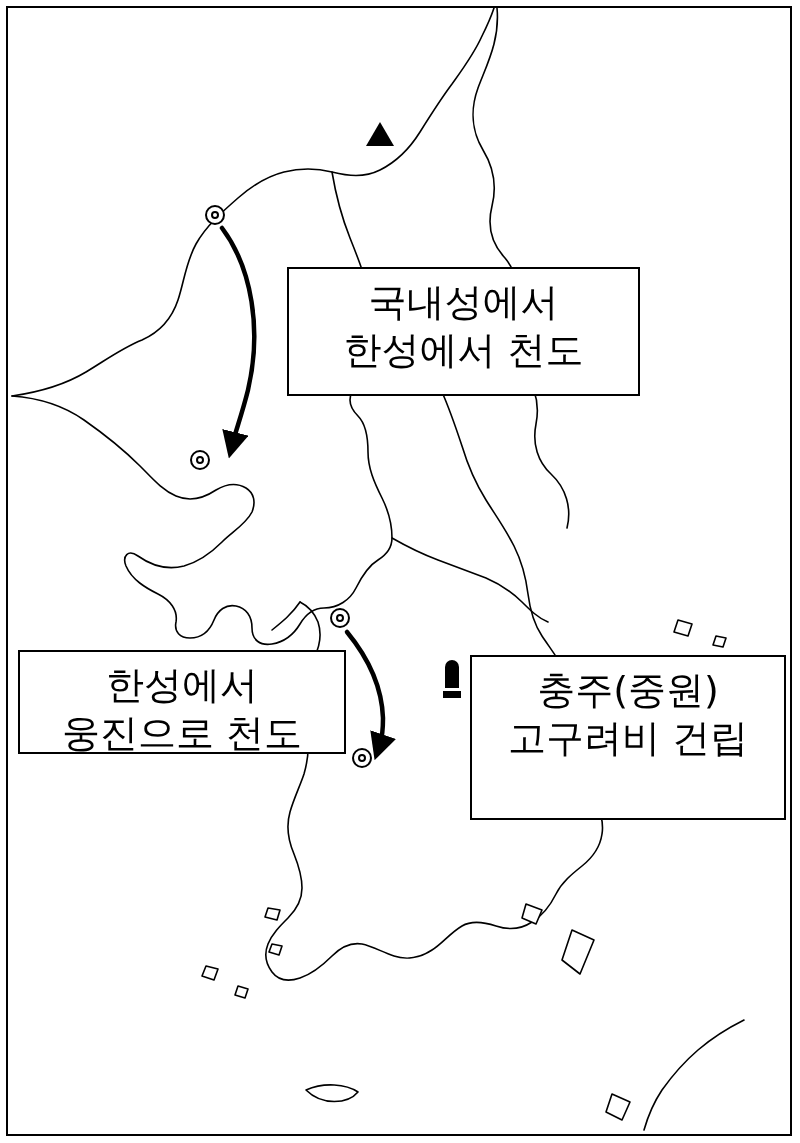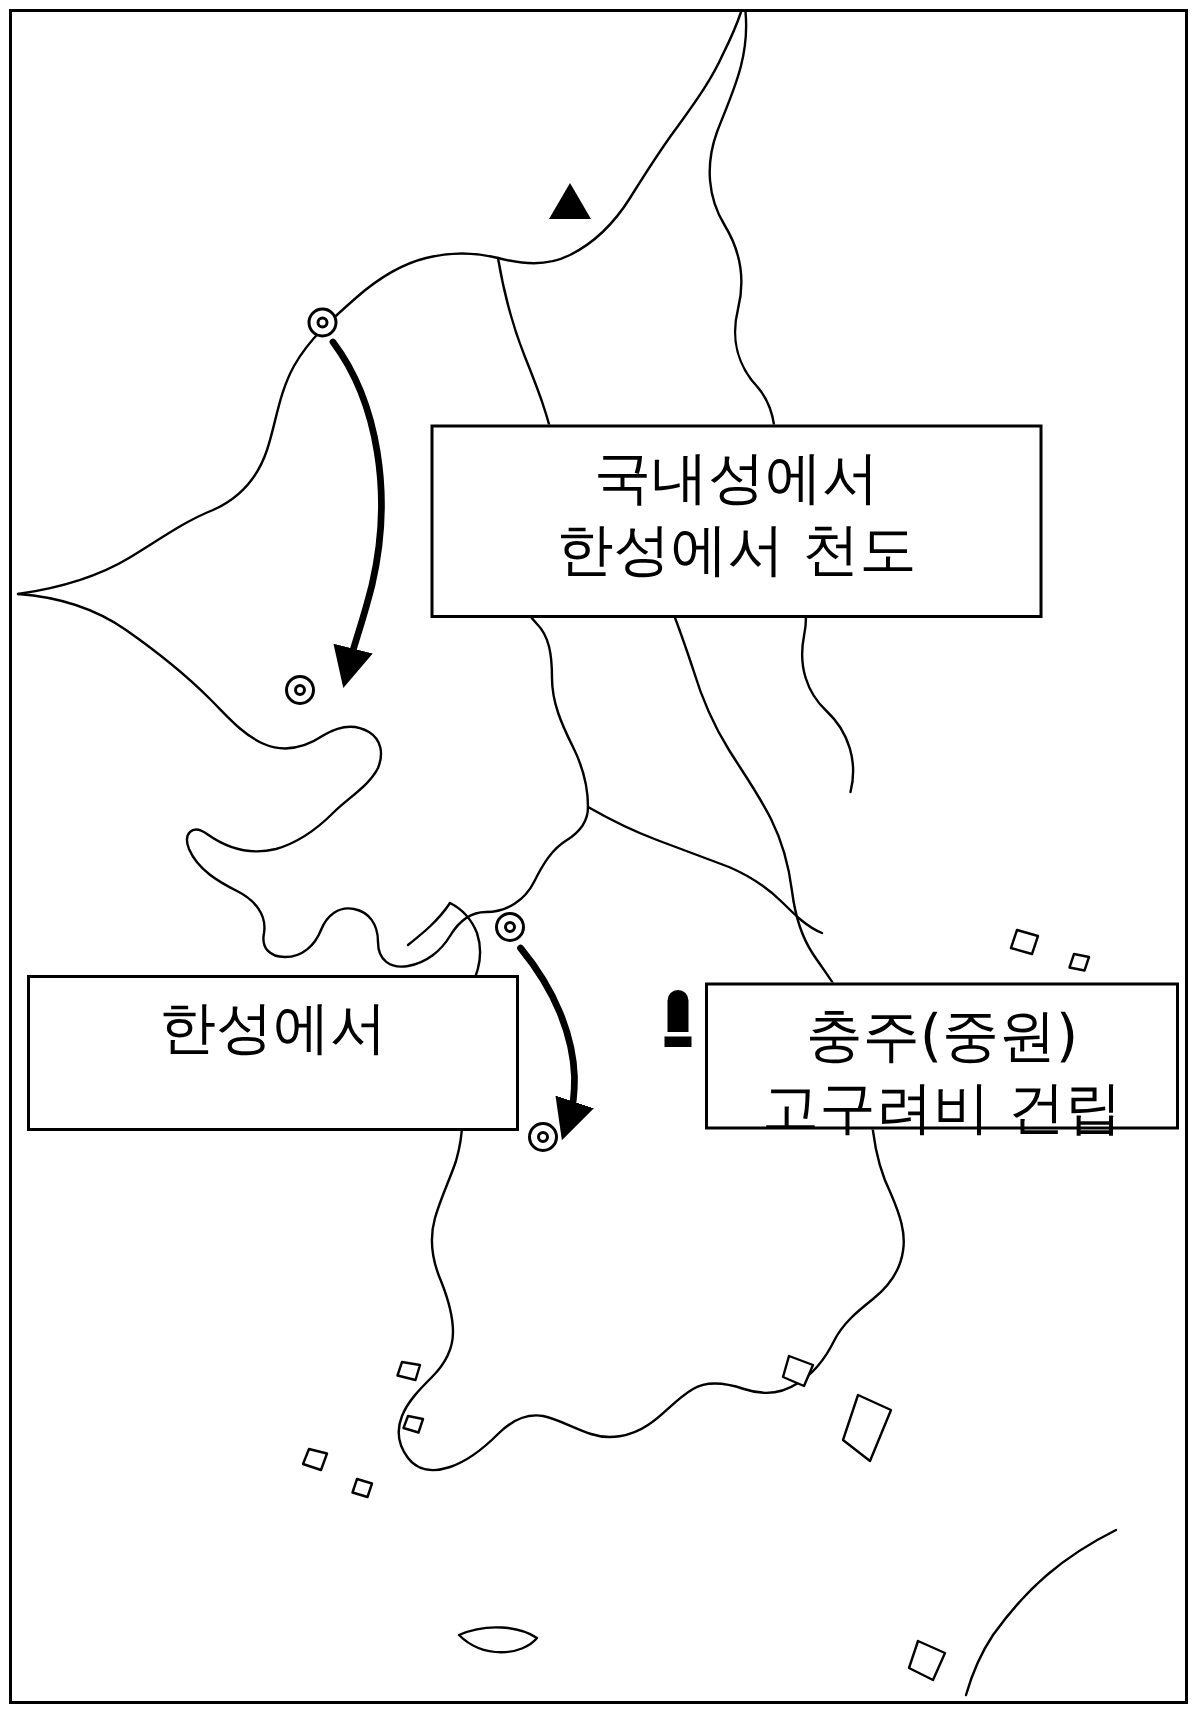--- a/index.html
+++ b/index.html
@@ -289,27 +289,28 @@
   <div class="city-marker" style="left:330px; top:608px;"></div>
   <div class="city-marker" style="left:352px; top:748px;"></div>
 
   <div class="marker-triangle" style="left:366px; top:122px;"></div>
 
   <div class="marker-monument" style="left:443px; top:660px;">
     <div class="stele-top"></div>
     <div class="stele-base"></div>
   </div>
 
-  <div class="label-box" style="left:287px; top:267px; width:408px; height:129px;margin-top:16px;">
+  <div class="label-box" style="left:287px; top:267px; width:353px; height:129px;">
     <span class="label-line">국내성에서</span>
     <span class="label-line">한성에서 천도</span>
   </div>
 
   <div class="label-box" style="left:18px; top:650px; width:328px; height:104px;">
     <span class="label-line">한성에서</span>
+    <span class="label-line">웅진으로 천도</span>
   </div>
 
-  <div class="label-box" style="left:470px; top:655px; width:316px; height:98px;">
+  <div class="label-box" style="left:470px; top:655px; width:316px; height:165px;">
     <span class="label-line">충주(중원)</span>
     <span class="label-line">고구려비 건립</span>
   </div>
 
 </div>
 
 </body></html>

